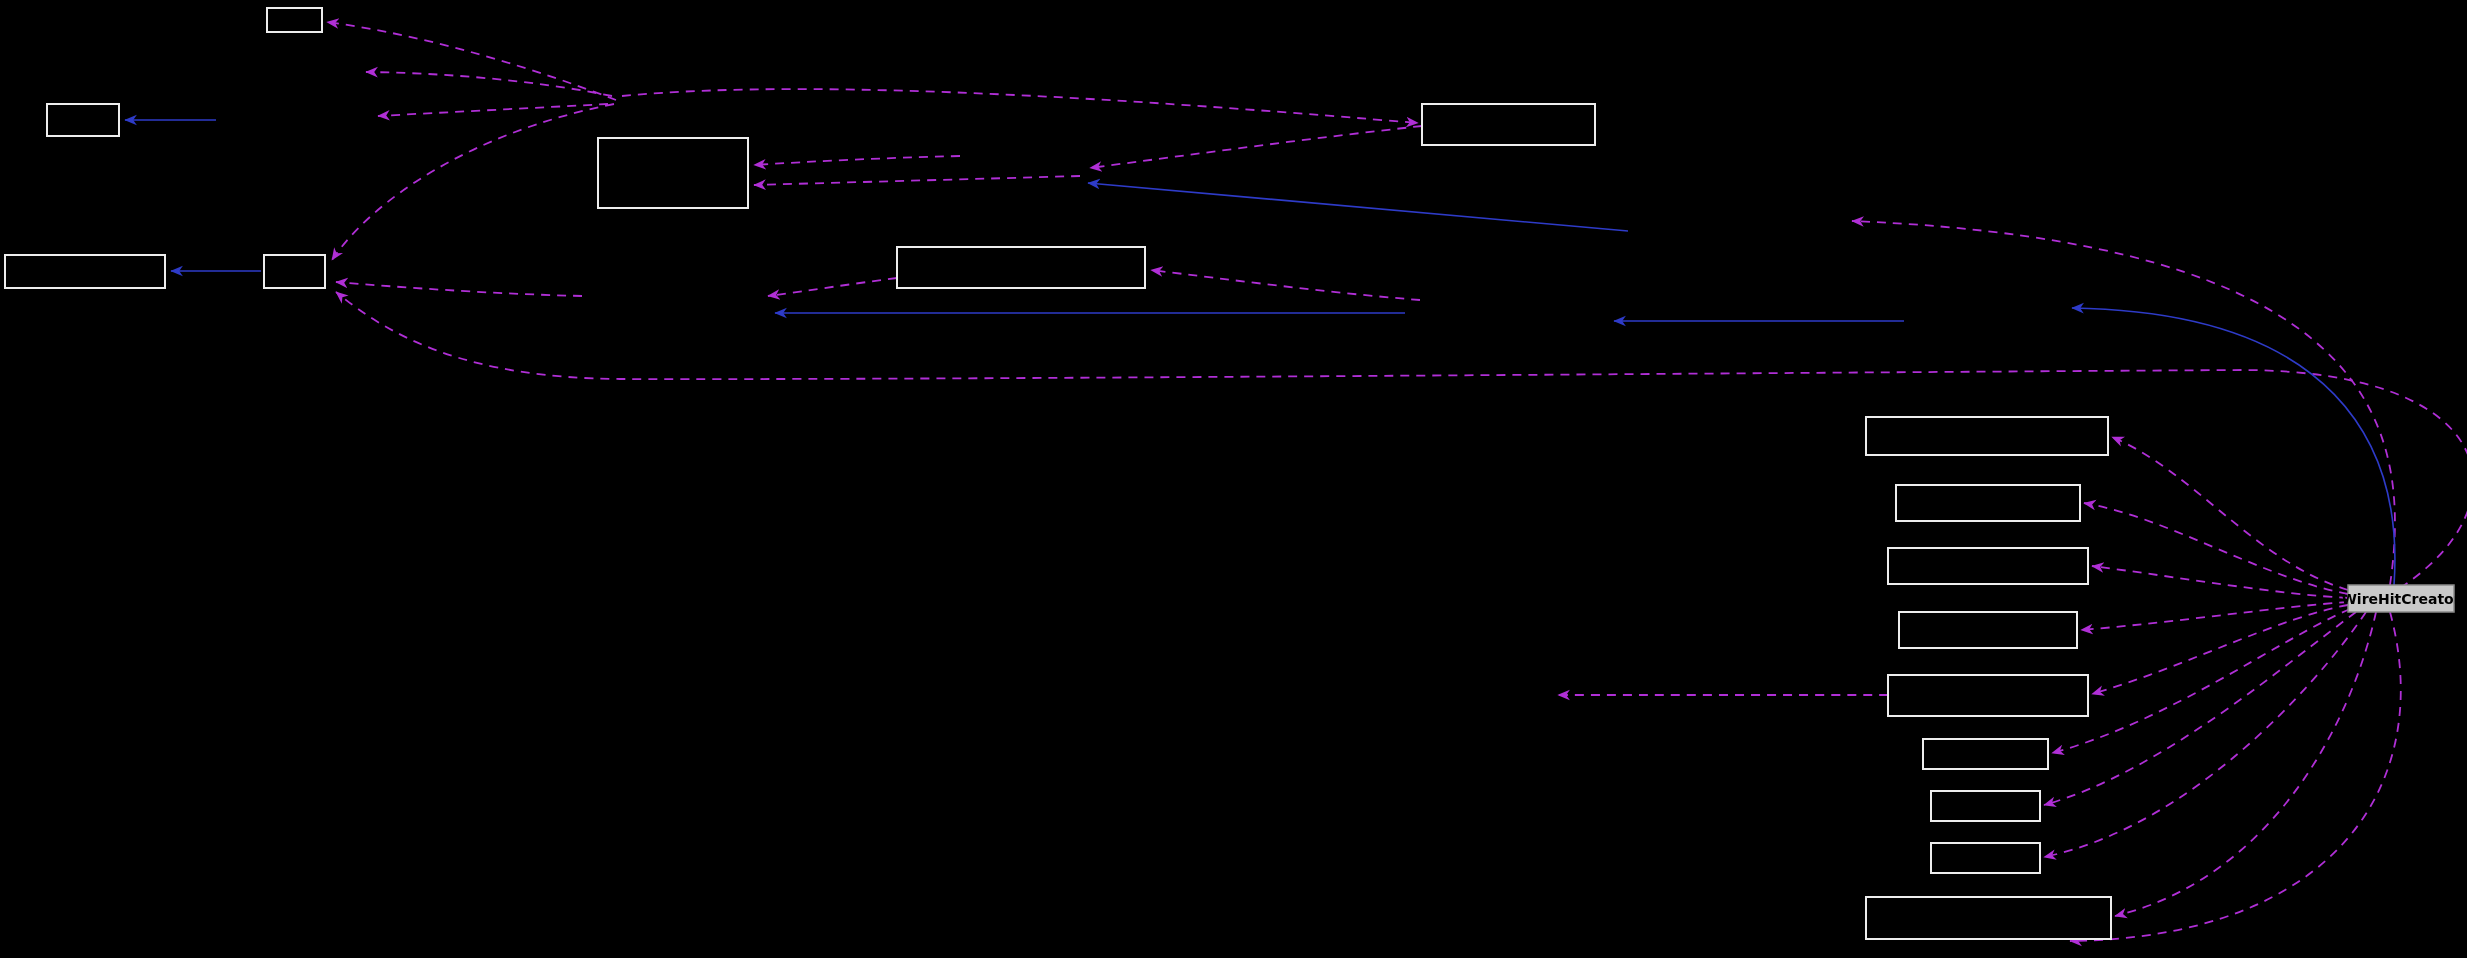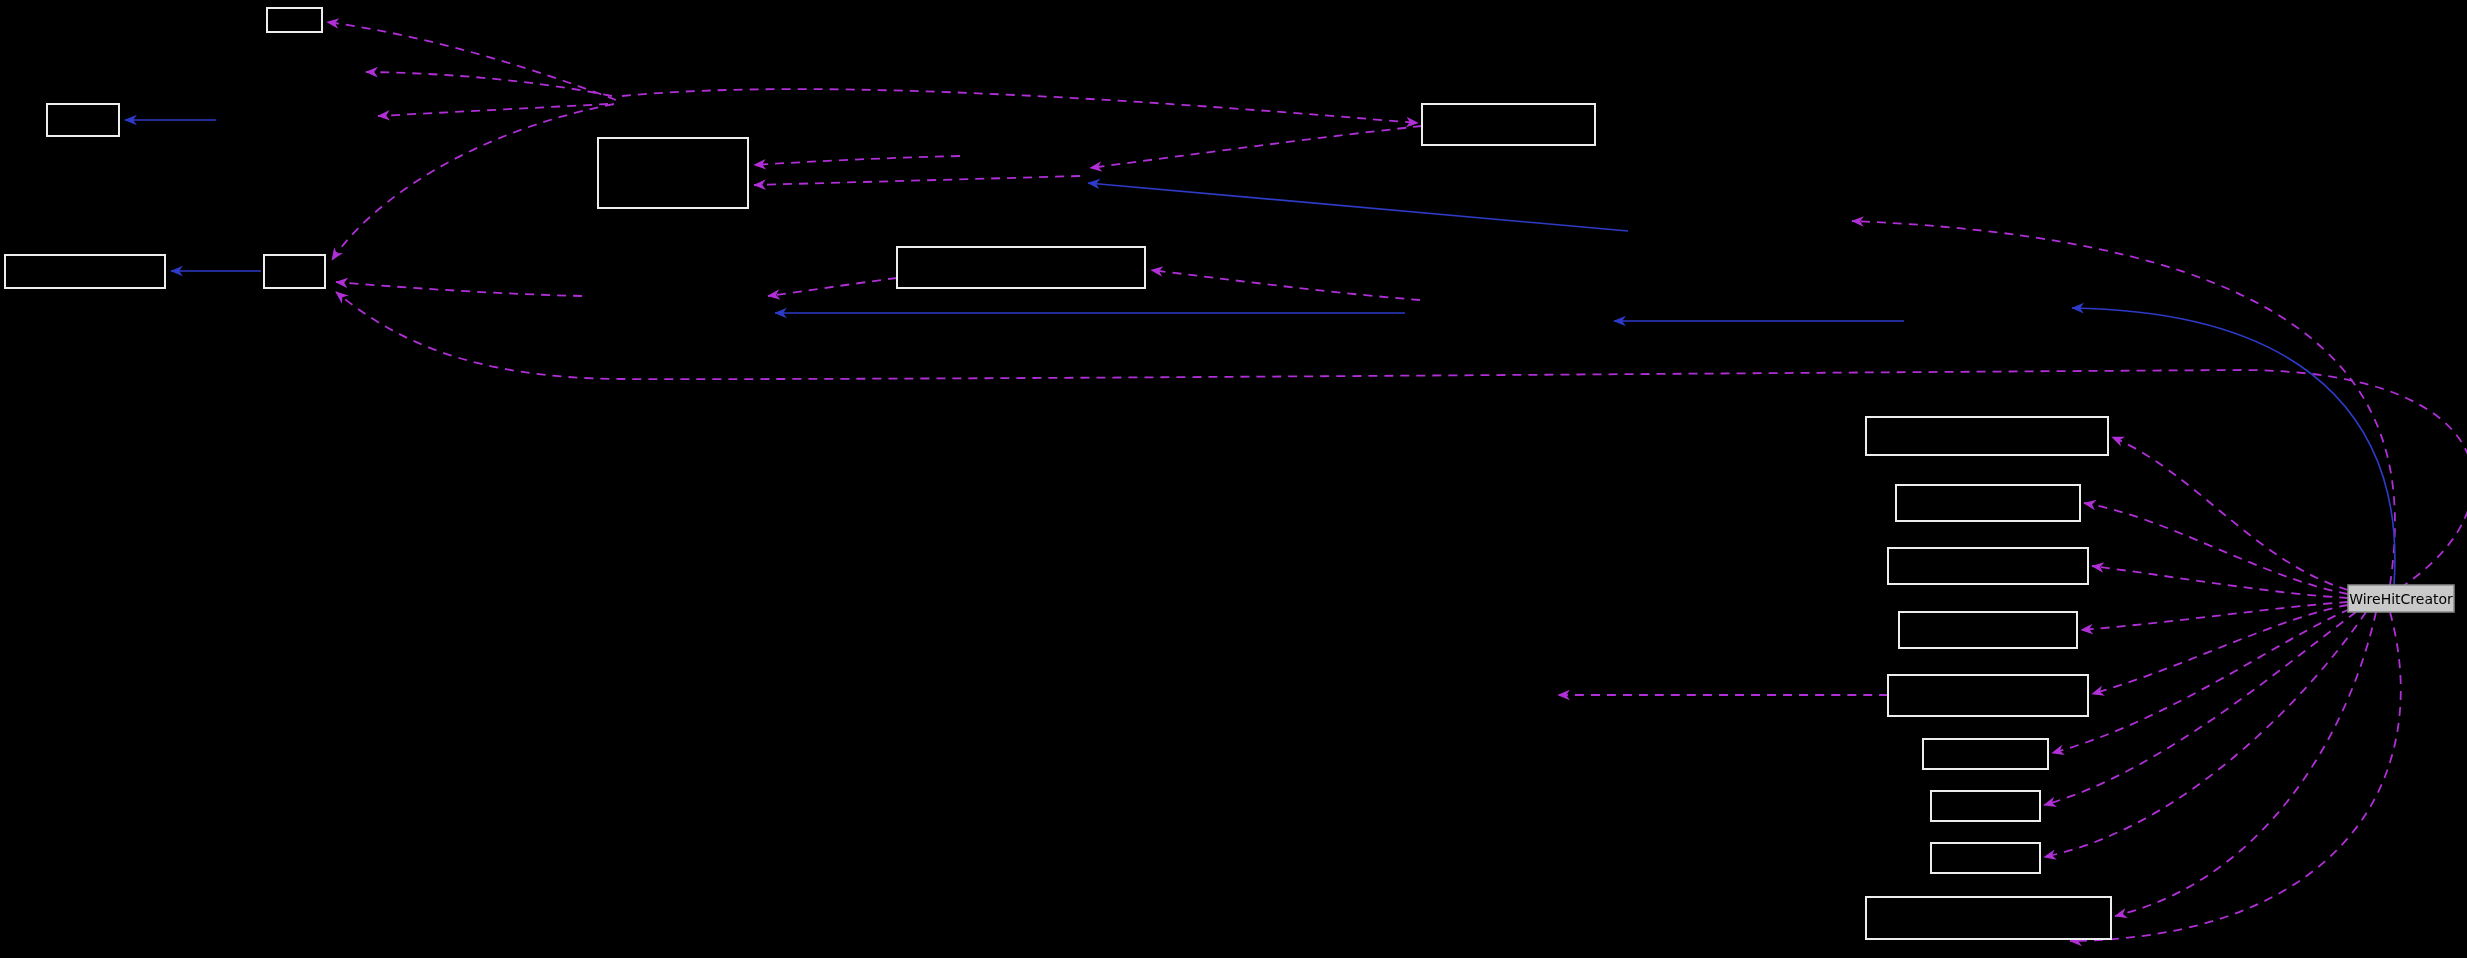--- a/index.html
+++ b/index.html
@@ -9,20 +9,21 @@
     width: 2467px;
     height: 958px;
     overflow: hidden;
     font-family: "DejaVu Sans", sans-serif;
   }
   .graph-wrap {
     position: relative;
     width: 2467px;
     height: 958px;
     background: #000000;
+    font-weight: bold;
   }
   svg { display: block; }
   .graph-node { cursor: pointer; }
   .graph-edge { pointer-events: none; }
   .central-label {
     font-family: "DejaVu Sans", sans-serif;
     font-size: 14px;
   }
 </style>
 </head>

